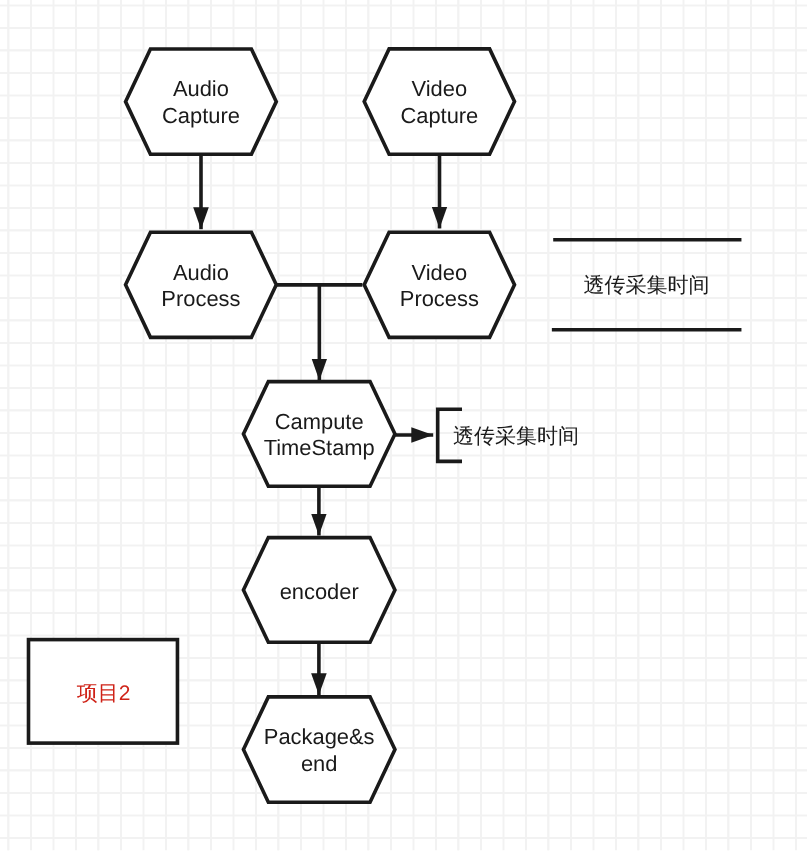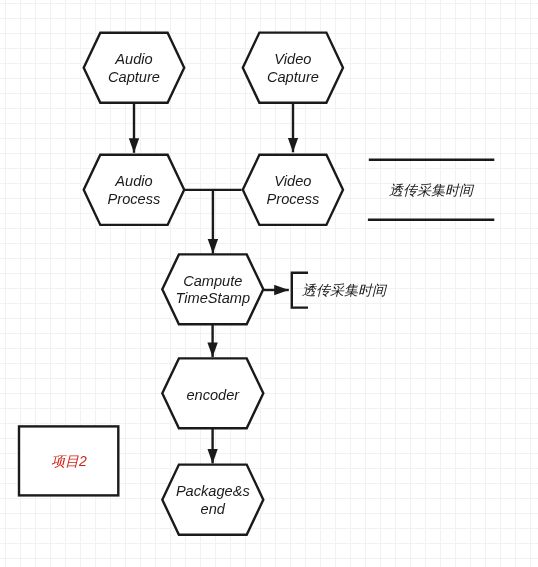--- a/index.html
+++ b/index.html
@@ -15,21 +15,20 @@
     position:relative;
     width:538px; height:567px;
     background-color:#ffffff;
     background-image:
       linear-gradient(to right, #f2f2f2 1px, transparent 1px),
       linear-gradient(to bottom, #f2f2f2 1px, transparent 1px),
       linear-gradient(to right, #ebebeb 1px, transparent 1px),
       linear-gradient(to bottom, #ebebeb 1px, transparent 1px);
     background-size:15px 15px, 15px 15px, 60px 60px, 60px 60px;
     background-position:5px 3px, 5px 3px, 5px 33px, 5px 33px;
-    font-style:italic;
   }
   svg#flow { position:absolute; left:0; top:0; transform:translateZ(0); }
   .node-text { font-family:"Liberation Sans", sans-serif; font-size:14.6px; fill:#1a1a1a; }
   .cjk       { font-family:"Liberation Sans", sans-serif; font-size:14px;   fill:#1a1a1a; }
   .cjk.red   { fill:#cf2318; }
 </style>
 </head>
 <body>
 
 <div id="canvas">

